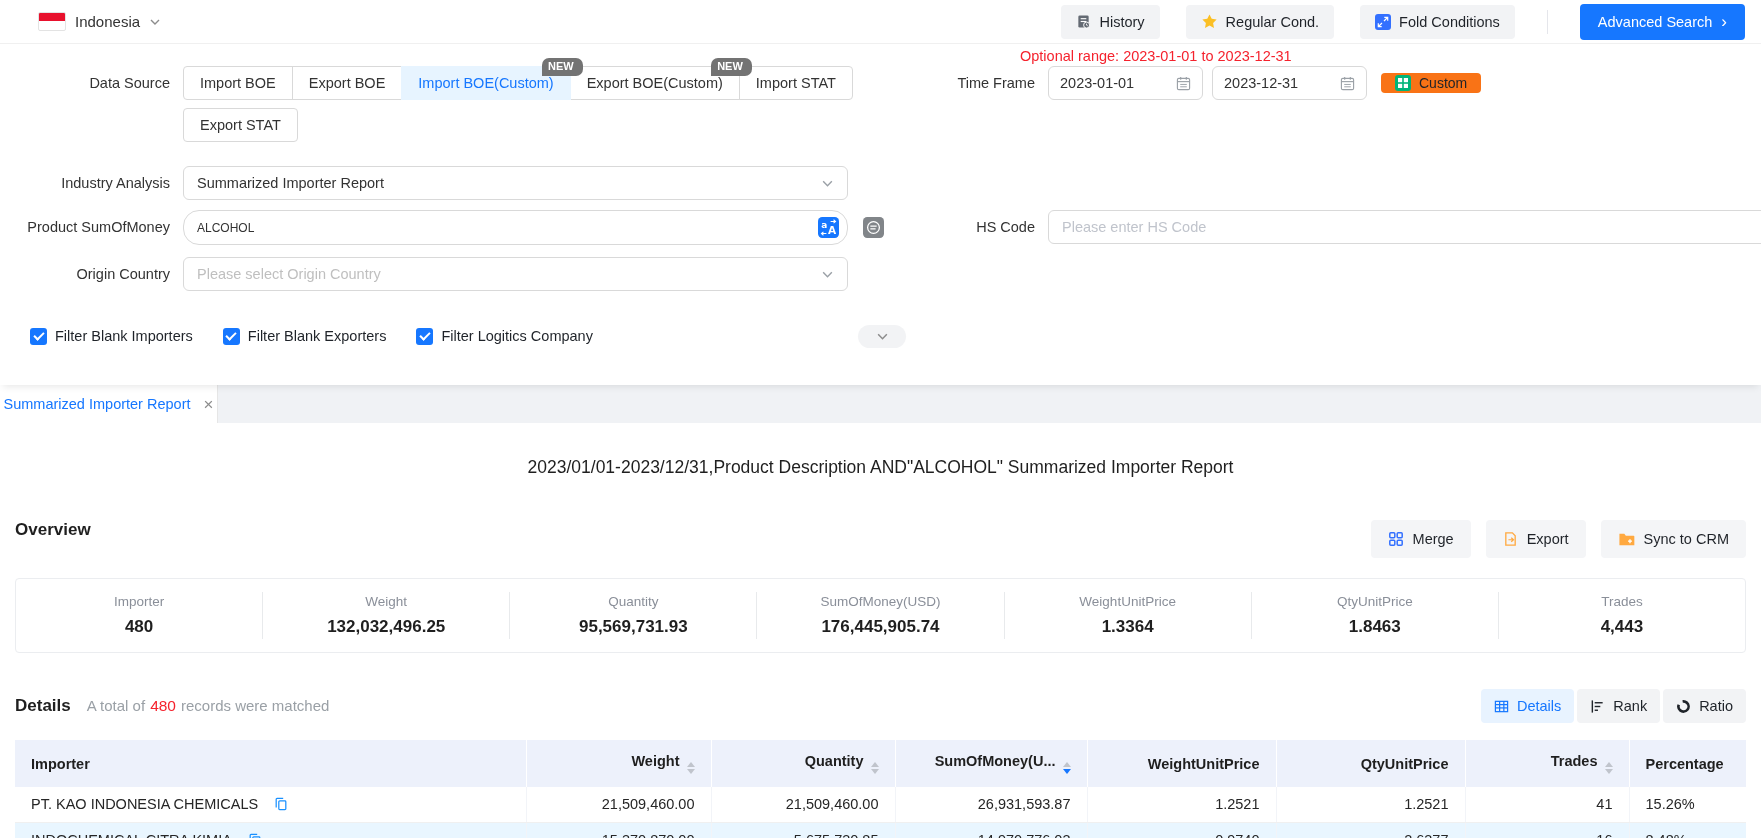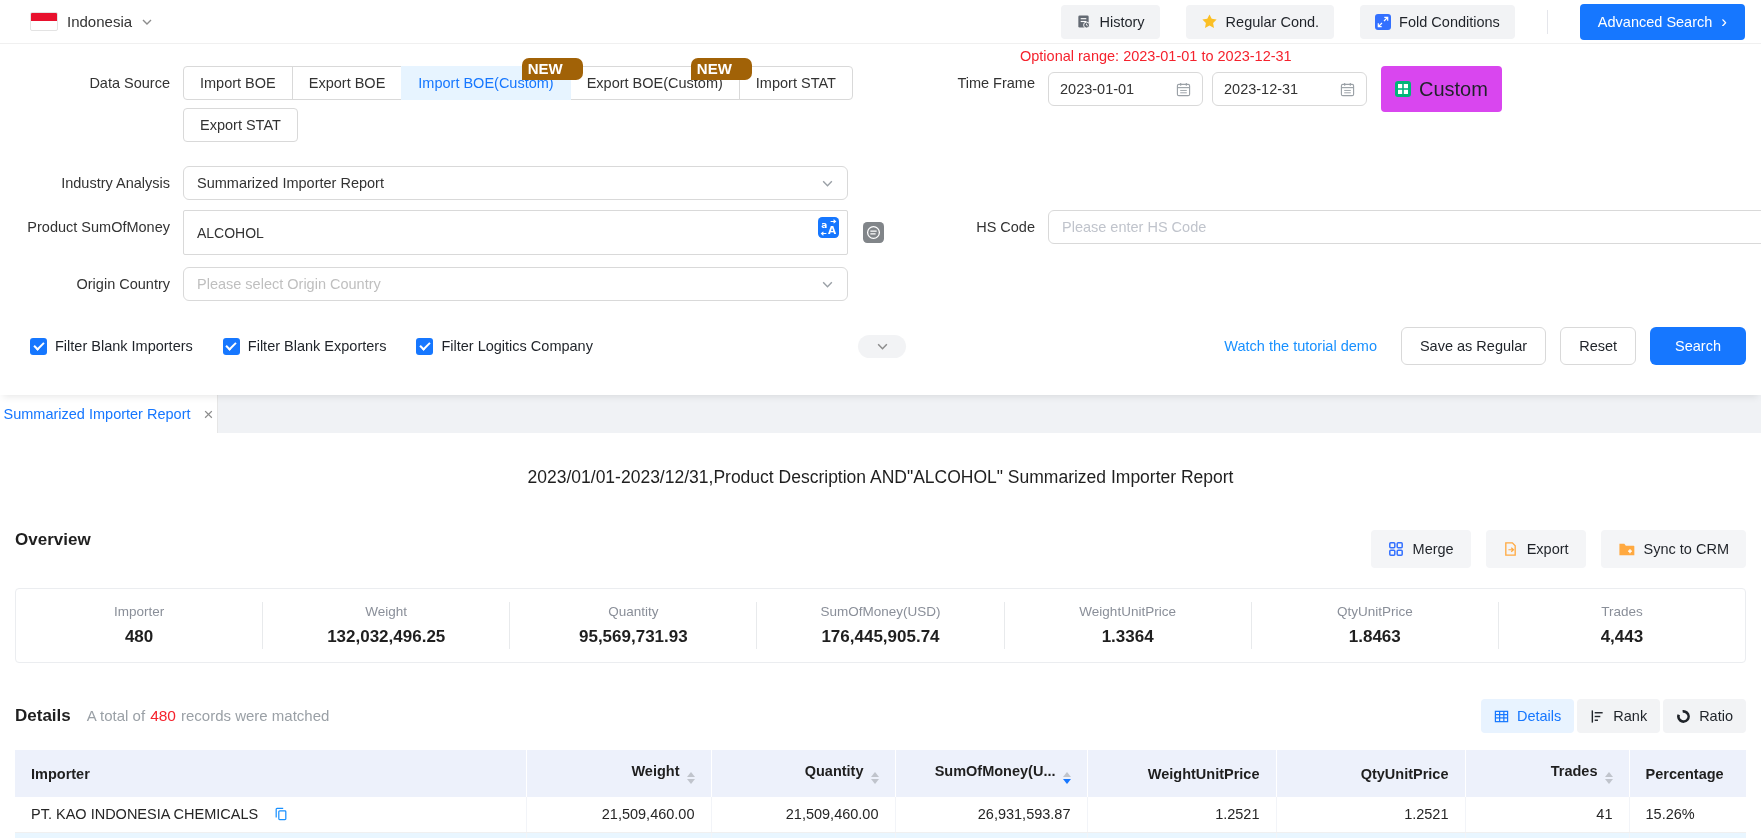--- a/index.html
+++ b/index.html
@@ -2,49 +2,49 @@
 <html><head>
 <meta charset="utf-8">
 <style>
   * { margin:0; padding:0; box-sizing:border-box; }
   html,body { background:#fff; }
   body {
     width:1761px; height:838px; overflow:hidden; position:relative;
     font-family:"Liberation Sans", sans-serif; color:#333;
   }
   
-  .topbar { display:flex; align-items:center; height:44px; padding:0 16px 0 30px; border-bottom:1px solid #f0f0f0; background:#fff; }
+  .topbar { display:flex; align-items:center; height:44px; padding:0 16px 0 38px; border-bottom:1px solid #f0f0f0; background:#fff; }
   .country { display:flex; align-items:center; gap:9px; font-size:15px; color:#333; cursor:pointer; }
   .flag { width:28px; height:19px; border-radius:2px; border:1px solid #e3e3e3; background:linear-gradient(#e8112d 50%, #ffffff 50%); }
   .topbar-right { margin-left:auto; display:flex; align-items:center; gap:26px; }
   .btn-grey { display:inline-flex; align-items:center; gap:8px; height:34px; padding:0 15px; background:#f2f3f5; border-radius:4px; font-size:14.5px; color:#1f2329; border:none; cursor:pointer; font-family:inherit; }
   .divider-v { width:1px; height:24px; background:#e5e6eb; margin:0 6px; }
   .btn-primary { display:inline-flex; align-items:center; gap:9px; height:36px; padding:0 18px; background:#1677ff; color:#fff; border-radius:4px; font-size:14.5px; border:none; cursor:pointer; font-family:inherit; }
   .chev-right { font-size:17px; line-height:1; }
   
   .search-form { position:relative; padding:22px 0 30px; background:#fff; box-shadow:0 5px 7px -3px rgba(0,0,0,0.09); z-index:2; }
   .optional-range { position:absolute; left:1020px; top:4px; color:#f5222d; font-size:14.5px; }
   .form-row { display:flex; align-items:flex-start; }
   .form-label { width:170px; text-align:right; font-size:14.5px; color:#333; line-height:34px; flex:none; }
   .ds-tabs { display:flex; margin-left:13px; }
   .ds-tab { position:relative; height:34px; line-height:32px; padding:0 16px; border:1px solid #d9d9d9; background:#fff; font-size:14.5px; color:#333; margin-left:-1px; cursor:pointer; white-space:nowrap; }
   .ds-tab:first-child { margin-left:0; border-radius:4px 0 0 4px; }
   .ds-tab:last-child { border-radius:0 4px 4px 0; }
   .ds-tab.selected { background:#e7f4ff; color:#1677ff; border-color:#e7f4ff; z-index:1; }
   .ds-tab.standalone { margin-left:13px; border-radius:4px; }
-  .badge-new { position:absolute; top:-9px; right:-13px; background:#a16207; color:#fff; font-size:15px; font-weight:bold; line-height:1; padding:3px 20px 4px 6px; border-radius:7px 7px 7px 0; z-index:3; }
+  .badge-new { position:absolute; top:-9px; right:-13px; background:#737373; color:#fff; font-size:11px; font-weight:bold; line-height:1; padding:3px 9px 4px 6px; border-radius:7px 7px 7px 0; z-index:3; }
   .time-frame { position:absolute; left:865px; top:22px; display:flex; }
   .tf-fields { display:flex; align-items:center; gap:9px; margin-left:13px; }
   .date-box { width:155px; height:34px; border:1px solid #d9d9d9; border-radius:6px; display:flex; align-items:center; justify-content:space-between; padding:0 11px; font-size:14.5px; color:#333; cursor:pointer; background:#fff; }
-  .custom-btn { margin-left:5px; height:46px; display:inline-flex; align-items:center; gap:8px; padding:0 14px; background:#d946ef; border-radius:4px; font-size:20px; color:#1f2329; border:none; cursor:pointer; font-family:inherit; }
+  .custom-btn { margin-left:5px; height:20px; display:inline-flex; align-items:center; gap:8px; padding:0 14px; background:#f97316; border-radius:4px; font-size:14px; color:#1f2329; border:none; cursor:pointer; font-family:inherit; }
   .select-box { width:665px; height:34px; border:1px solid #d9d9d9; border-radius:6px; display:flex; align-items:center; justify-content:space-between; padding:0 13px; font-size:14.5px; color:#333; background:#fff; margin-left:13px; cursor:pointer; }
   .placeholder { color:#bfbfbf; }
   .pd-field { margin-left:13px; display:flex; align-items:center; }
   .input-wrap { position:relative; width:665px; }
-  .text-input { width:100%; height:45px; border:1px solid #d9d9d9; border-radius:2px; padding:0 44px 0 13px; font-size:14px; color:#333; font-family:inherit; outline:none; }
+  .text-input { width:100%; height:35px; border:1px solid #d9d9d9; border-radius:16px; padding:0 44px 0 13px; font-size:12px; color:#333; font-family:inherit; outline:none; }
   .text-input::placeholder { color:#c0c4cc; }
   .translate-btn { position:absolute; right:9px; top:7px; cursor:pointer; line-height:0; }
   .logic-btn { margin-left:15px; cursor:pointer; line-height:0; background:none; border:none; }
   .hs-row { position:absolute; left:865px; top:166px; display:flex; }
   .hs-input { width:755px; height:34px; border:1px solid #d9d9d9; border-radius:6px; padding:0 13px; font-size:14.5px; color:#333; font-family:inherit; margin-left:13px; outline:none; }
   .hs-input::placeholder { color:#c0c4cc; }
   .checkbox-row { position:relative; display:flex; align-items:center; margin-top:26px; padding:0 15px 0 30px; height:38px; }
   .cb-item { display:flex; align-items:flex-start; gap:8px; margin-right:30px; font-size:14.5px; color:#1f2329; }
   .cb { width:17px; height:17px; background:#1677ff; border-radius:3px; position:relative; cursor:pointer; flex:none; }
   .cb::after { content:""; position:absolute; left:5.5px; top:2.5px; width:4px; height:8px; border:solid #fff; border-width:0 2px 2px 0; transform:rotate(45deg); }
@@ -252,26 +252,20 @@
       <span>Filter Blank Exporters</span>
     </div>
     <div class="cb-item">
       <span class="cb"></span>
       <span>Filter Logitics Company</span>
     </div>
     <div class="expand-pill">
       <svg width="13" height="13" viewBox="0 0 12 12">
           <path d="M2 4l4 4 4-4" fill="none" stroke="#8c8c8c" stroke-width="1.4"></path>
         </svg>
-    </div>
-    <div class="cbrow-right">
-      <span class="link">Watch the tutorial demo</span>
-      <button class="btn-outline">Save as Regular</button>
-      <button class="btn-outline">Reset</button>
-      <button class="btn-search">Search</button>
     </div>
   </div>
 </section>
 
 <nav class="tabbar">
   <div class="result-tab">
     <span>Summarized Importer Report</span>
     <span class="tab-close">×</span>
   </div>
 </nav>

